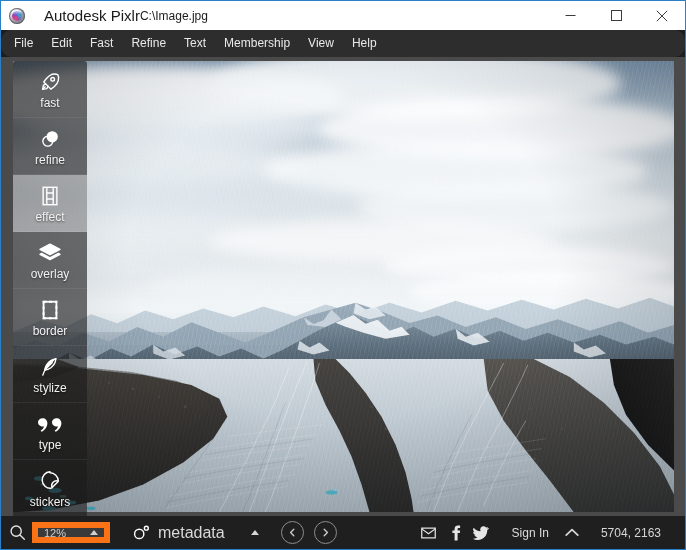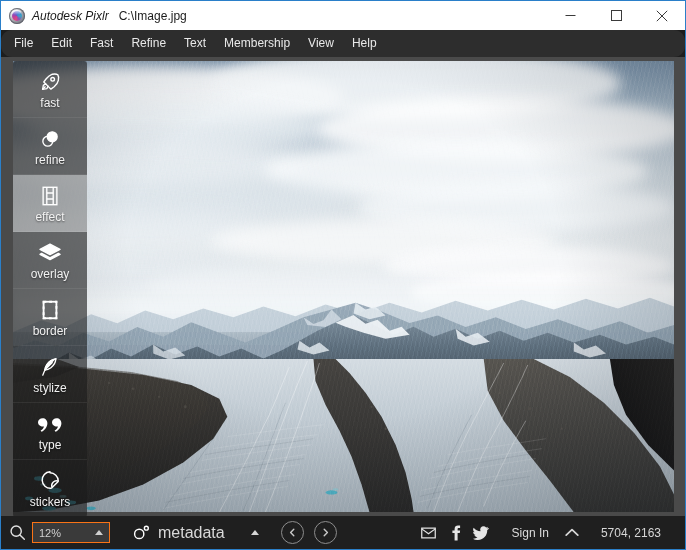--- a/index.html
+++ b/index.html
@@ -58,28 +58,27 @@
   }
   .tb-icon::after {
     content: "";
     position: absolute;
     left: 3px; top: 2px;
     width: 9px; height: 5px;
     border-radius: 50% 50% 60% 60%;
     background: linear-gradient(180deg, rgba(255,255,255,.78), rgba(255,255,255,0));
   }
   .tb-title {
-    margin-left: 7px;
-    font-size: 12px;
+    margin-left: 19px;
+    font-size: 15px;
     color: #1b1b1b;
     white-space: nowrap;
-    font-style: italic;
   }
   .tb-path {
-    margin-left: 10px;
+    margin-left: 0;
     font-size: 12px;
     color: #1b1b1b;
     white-space: nowrap;
   }
   .tb-spacer { flex: 1 1 auto; }
   .winbtn {
     width: 46px;
     height: 29px;
     display: flex;
     align-items: center;
@@ -260,21 +259,21 @@
   .bb-group { display: flex; align-items: center; }
   .bb-spacer { flex: 1 1 auto; }
 
   .magnifier { color: #e2e2e2; display: flex; align-items: center; margin-right: 6px; }
   .magnifier svg { display: block; }
 
   .zoomsel {
     width: 78px;
     height: 21px;
     background: #3a3a3a;
-    border: 1px solid #f97316;
+    border: 6px solid #f97316;
     display: flex;
     align-items: center;
     box-sizing: border-box;
     padding: 0 6px;
   }
   .zoomsel .zval {
     flex: 1 1 auto;
     font-size: 11px;
     color: #cfcfcf;
   }

